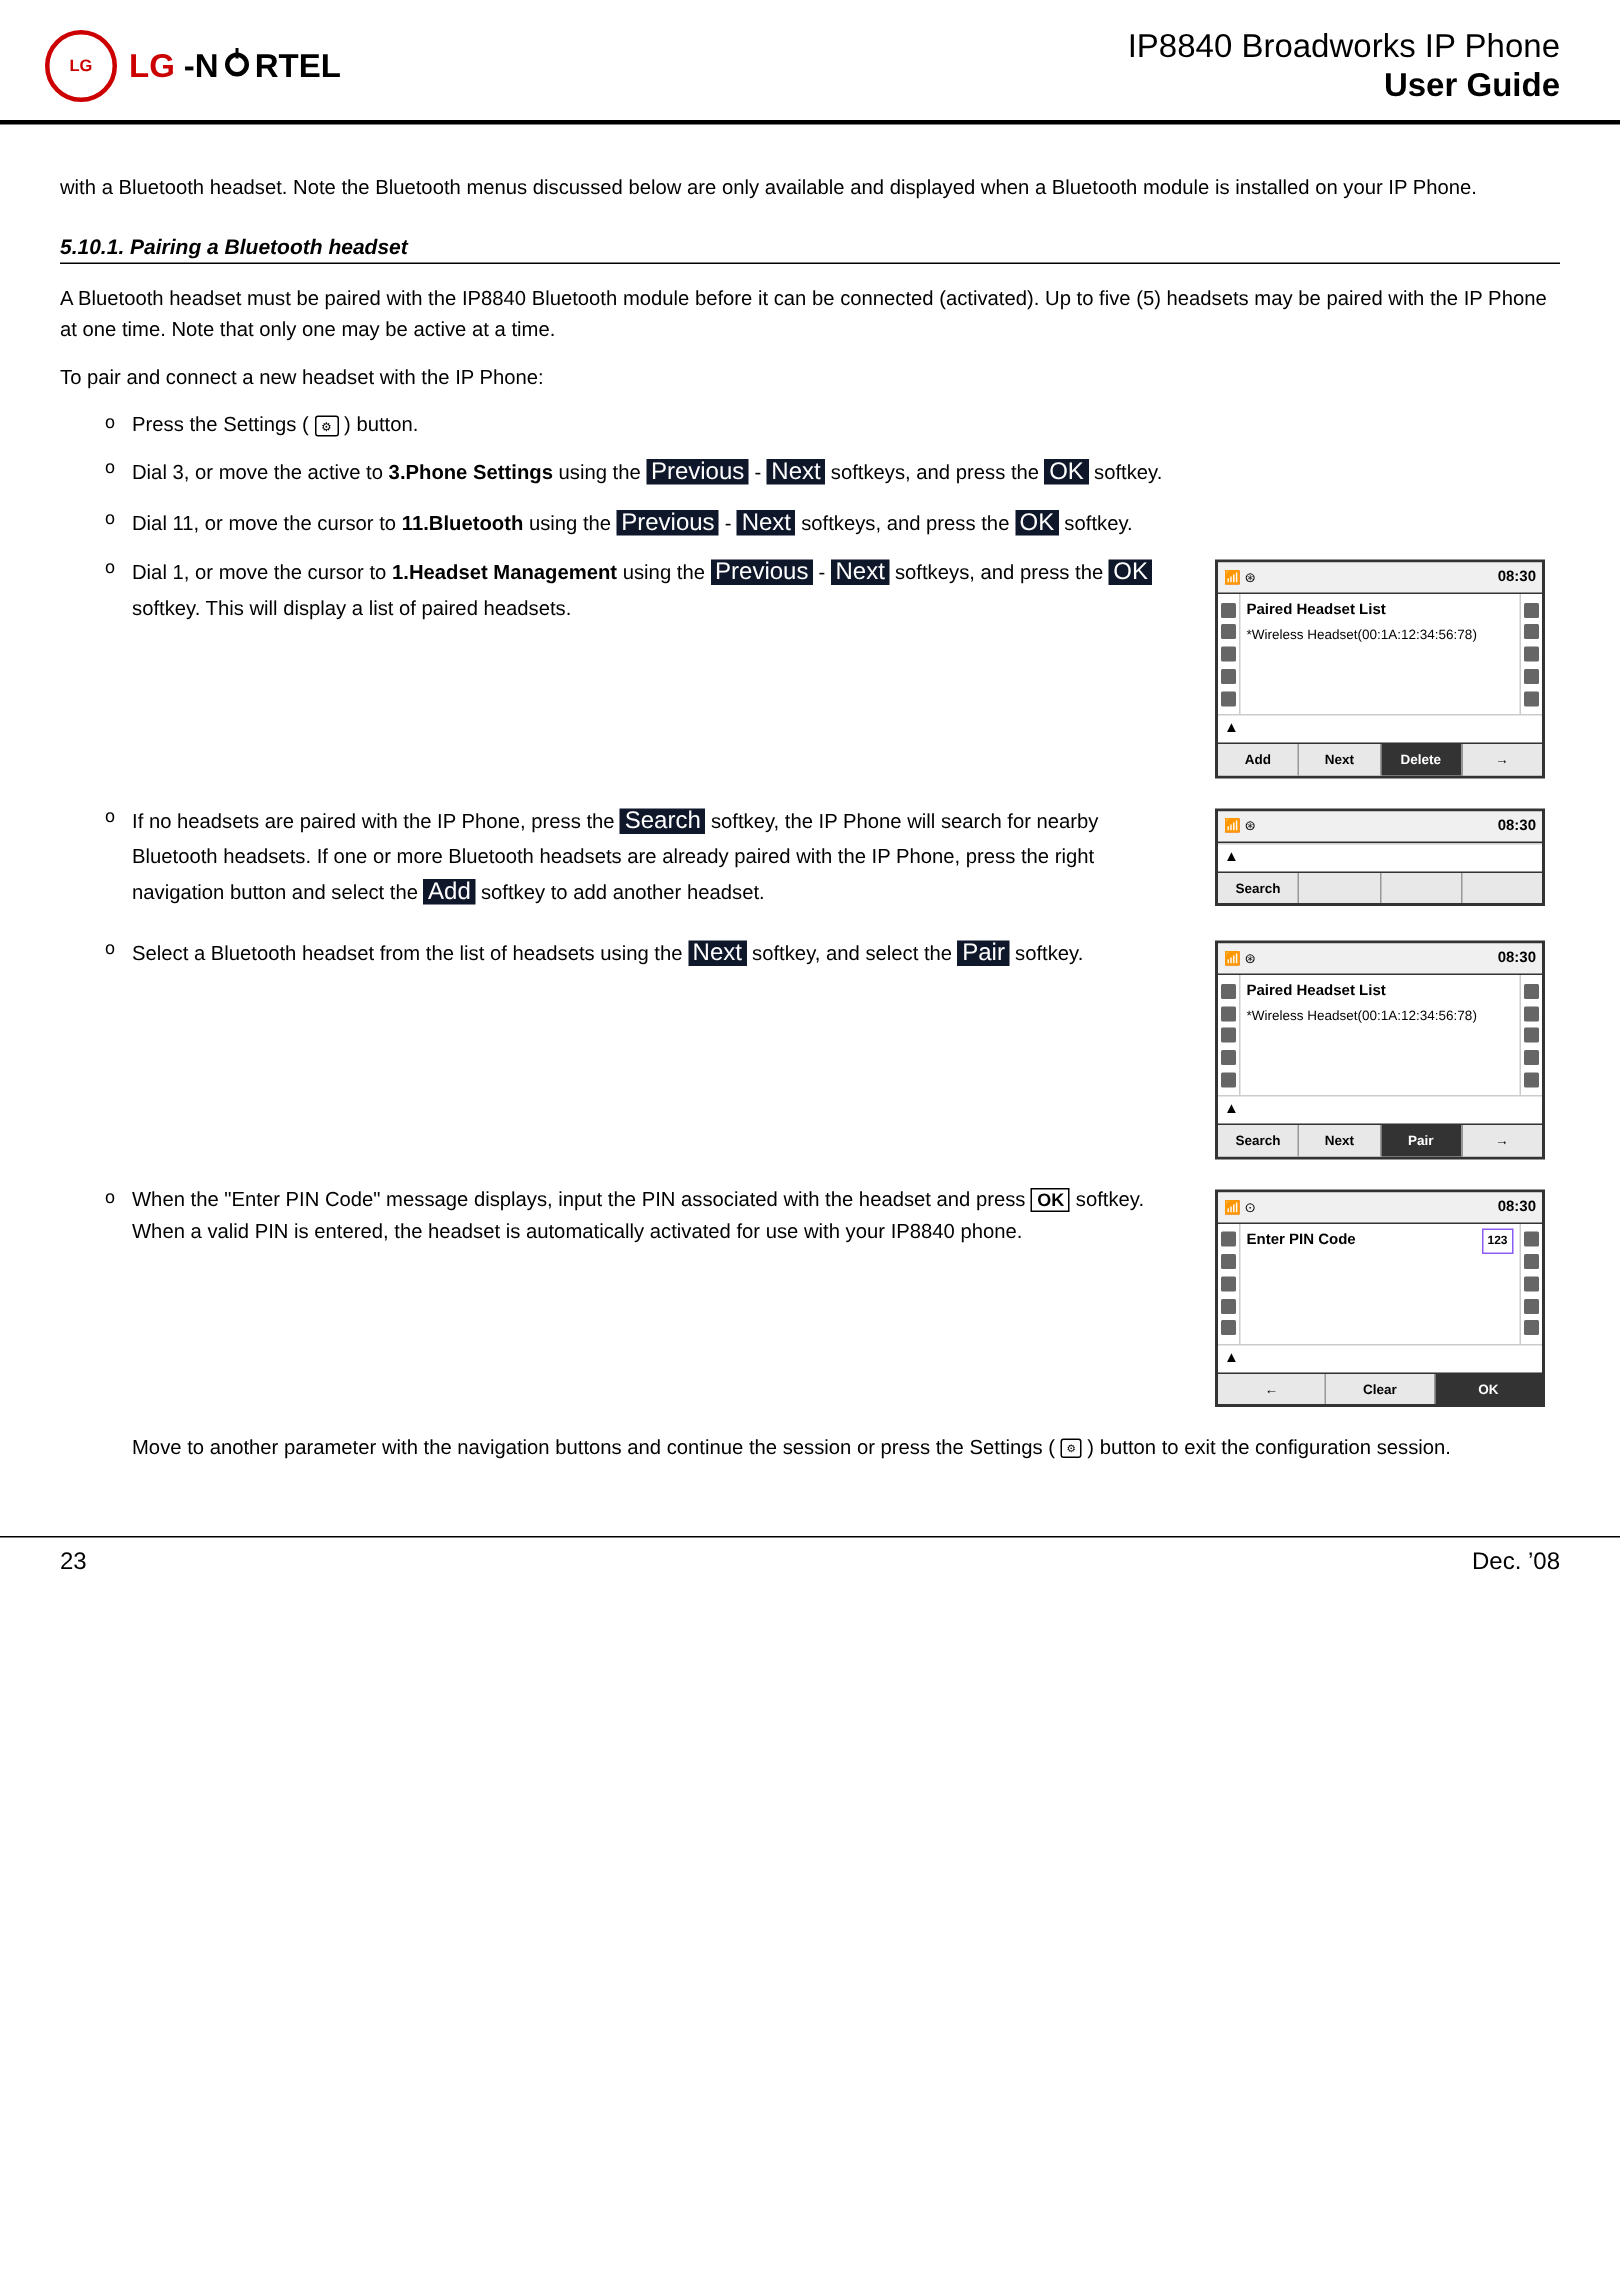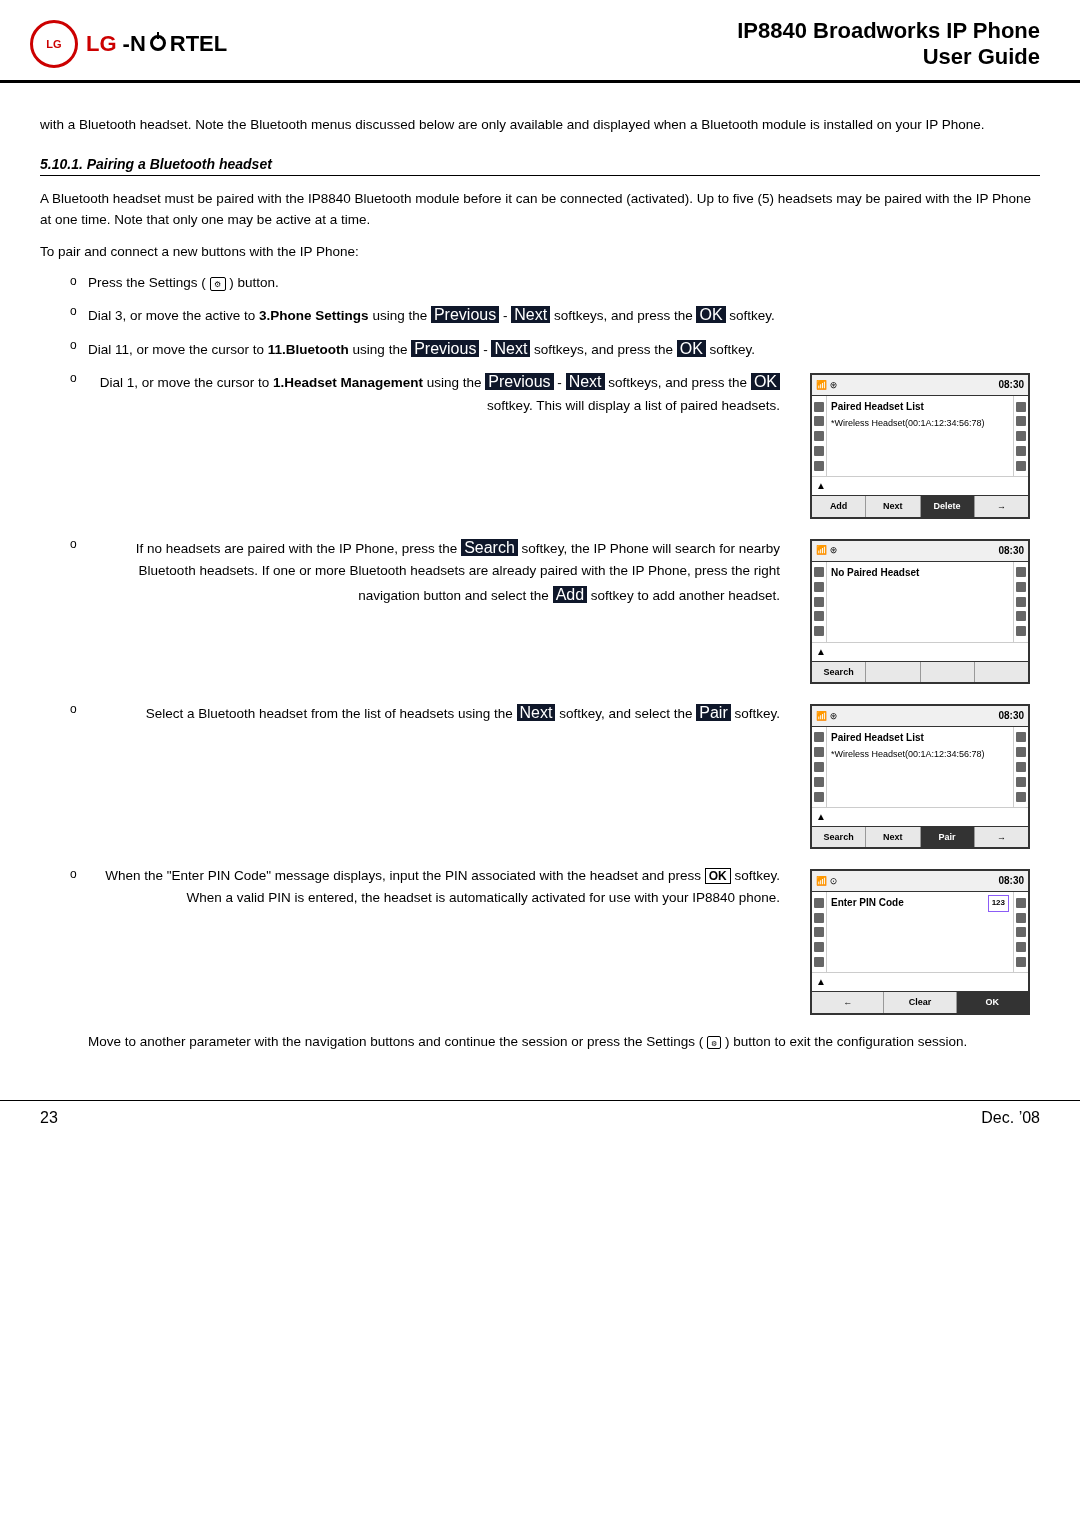--- a/index.html
+++ b/index.html
@@ -32,21 +32,21 @@
       display: flex; align-items: center; justify-content: center;
       font-size: 11px; font-weight: bold; color: #c00;
     }
     .logo-lg {
       font-size: 22px; font-weight: bold; color: #c00; margin-left: 4px;
     }
     .header-title {
       text-align: right;
     }
     .header-title .line1 {
-      font-size: 22px; font-weight: bold;
+      font-size: 22px; font-weight: normal;
     }
     .header-title .line2 {
       font-size: 22px; font-weight: bold;
     }
 
     
     .content {
       padding: 20px 40px 20px 40px;
       margin-top: 11px;
     }
@@ -189,21 +189,20 @@
 
     
     .bullet-screen-row {
       display: flex;
       align-items: flex-start;
       margin-bottom: 16px;
     }
     .bullet-text-col {
       flex: 1;
       padding-right: 20px;
-      text-align: right;
     }
     .bullet-screen-col {
       width: 240px;
       display: flex;
       justify-content: center;
       padding-top: 4px;
     }
 
     .footer {
       border-top: 1px solid #000;
@@ -233,21 +232,21 @@
   </div>
 </div>
 
 <div class="content">
 
   <p class="intro-text">with a Bluetooth headset.  Note the Bluetooth menus discussed below are only available and displayed when a Bluetooth module is installed on your IP Phone.</p>
 
   <div class="section-heading">5.10.1. Pairing a Bluetooth headset</div>
 
   <p class="body-text">A Bluetooth headset must be paired with the IP8840 Bluetooth module before it can be connected (activated).  Up to five (5) headsets may be paired with the IP Phone at one time.  Note that only one may be active at a time.</p>
-  <p class="body-text">To pair and connect a new buttons with the IP Phone:</p>
+  <p class="body-text">To pair and connect a new headset with the IP Phone:</p>
 
   <ul class="bullet-list">
 
     <li>
       <span>Press the Settings (</span>
       <span style="display:inline-block;width:16px;height:14px;border:1px solid #000;border-radius:2px;vertical-align:middle;font-size:8px;text-align:center;line-height:14px;">⚙</span>
       <span>) button.</span>
     </li>
 
     <li>
@@ -337,40 +336,20 @@
           <span class="highlight-box">Add</span>
           <span> softkey to add another headset.</span>
         </div>
         <div class="bullet-screen-col">
 
           <div class="phone-screen">
             <div class="phone-screen-header">
               <span style="font-size:9px;">📶 ⊛</span>
               <span style="font-size:10px;font-weight:bold;">08:30</span>
             </div>
-            <div class="phone-body">
-              <div class="phone-left-buttons">
-                <div class="side-btn"></div>
-                <div class="side-btn"></div>
-                <div class="side-btn"></div>
-                <div class="side-btn"></div>
-                <div class="side-btn"></div>
-              </div>
-              <div class="phone-main-area">
-                <div class="phone-title-text"><span style="font-weight:bold;">No Paired</span> Headset</div>
-                <div class="phone-sub-text"></div>
-              </div>
-              <div class="phone-right-buttons">
-                <div class="side-btn"></div>
-                <div class="side-btn"></div>
-                <div class="side-btn"></div>
-                <div class="side-btn"></div>
-                <div class="side-btn"></div>
-              </div>
-            </div>
             <div class="phone-nav-row">
               <span>▲</span>
             </div>
             <div class="phone-softkeys">
               <div class="phone-softkey">Search</div>
               <div class="phone-softkey"></div>
               <div class="phone-softkey"></div>
               <div class="phone-softkey"></div>
             </div>
           </div>

